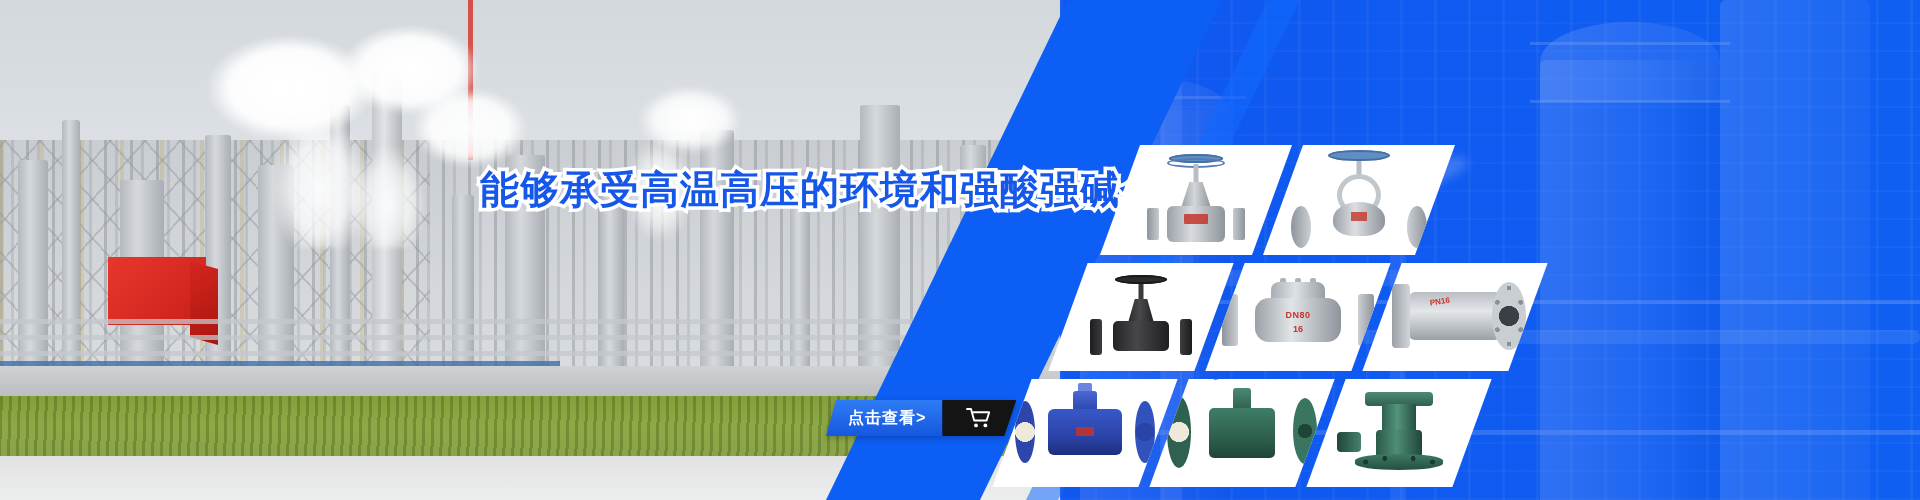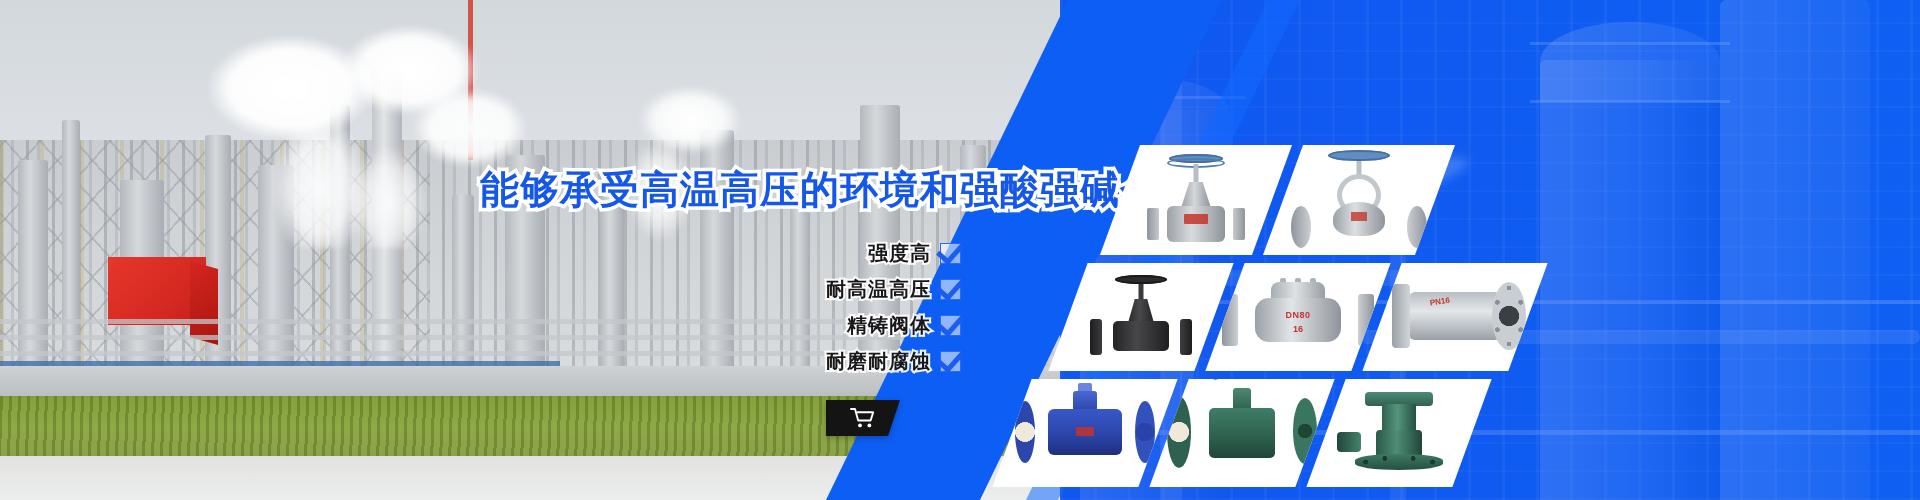--- a/index.html
+++ b/index.html
@@ -422,40 +422,23 @@
     </g>
   </svg>
 
   <svg class="white-wedge" width="1920" height="500" viewBox="0 0 1920 500">
     <polygon points="0,0 1068,0 826,500 0,500" fill="#e4e7ea" opacity="0.0"></polygon>
   </svg>
 
 
   <div class="subline">能够承受高温高压的环境和强酸强碱介质</div>
 
-  <div class="features">
-    <div class="feat">
-      <span class="feat-label">强度高</span>
-      <span class="chk"></span>
-    </div>
-    <div class="feat">
-      <span class="feat-label">耐高温高压</span>
-      <span class="chk"></span>
-    </div>
-    <div class="feat">
-      <span class="feat-label">精铸阀体</span>
-      <span class="chk"></span>
-    </div>
-    <div class="feat">
-      <span class="feat-label">耐磨耐腐蚀</span>
-      <span class="chk"></span>
-    </div>
-  </div>
 
   <div class="cta">
+    <div class="cta-main">点击查看&gt;</div>
     <div class="cta-cart">
       <svg class="cart-ico" width="26" height="22" viewBox="0 0 26 22">
         <path d="M1 2 h4 l3.2 11.5 h12.4 l2.6 -8.2 h-15.6" fill="none" stroke="#ffffff" stroke-width="1.9" stroke-linecap="round" stroke-linejoin="round"></path>
         <circle cx="10" cy="18.4" r="1.9" fill="#ffffff"></circle>
         <circle cx="19.4" cy="18.4" r="1.9" fill="#ffffff"></circle>
       </svg>
     </div>
   </div>
 
   <div class="grid">

